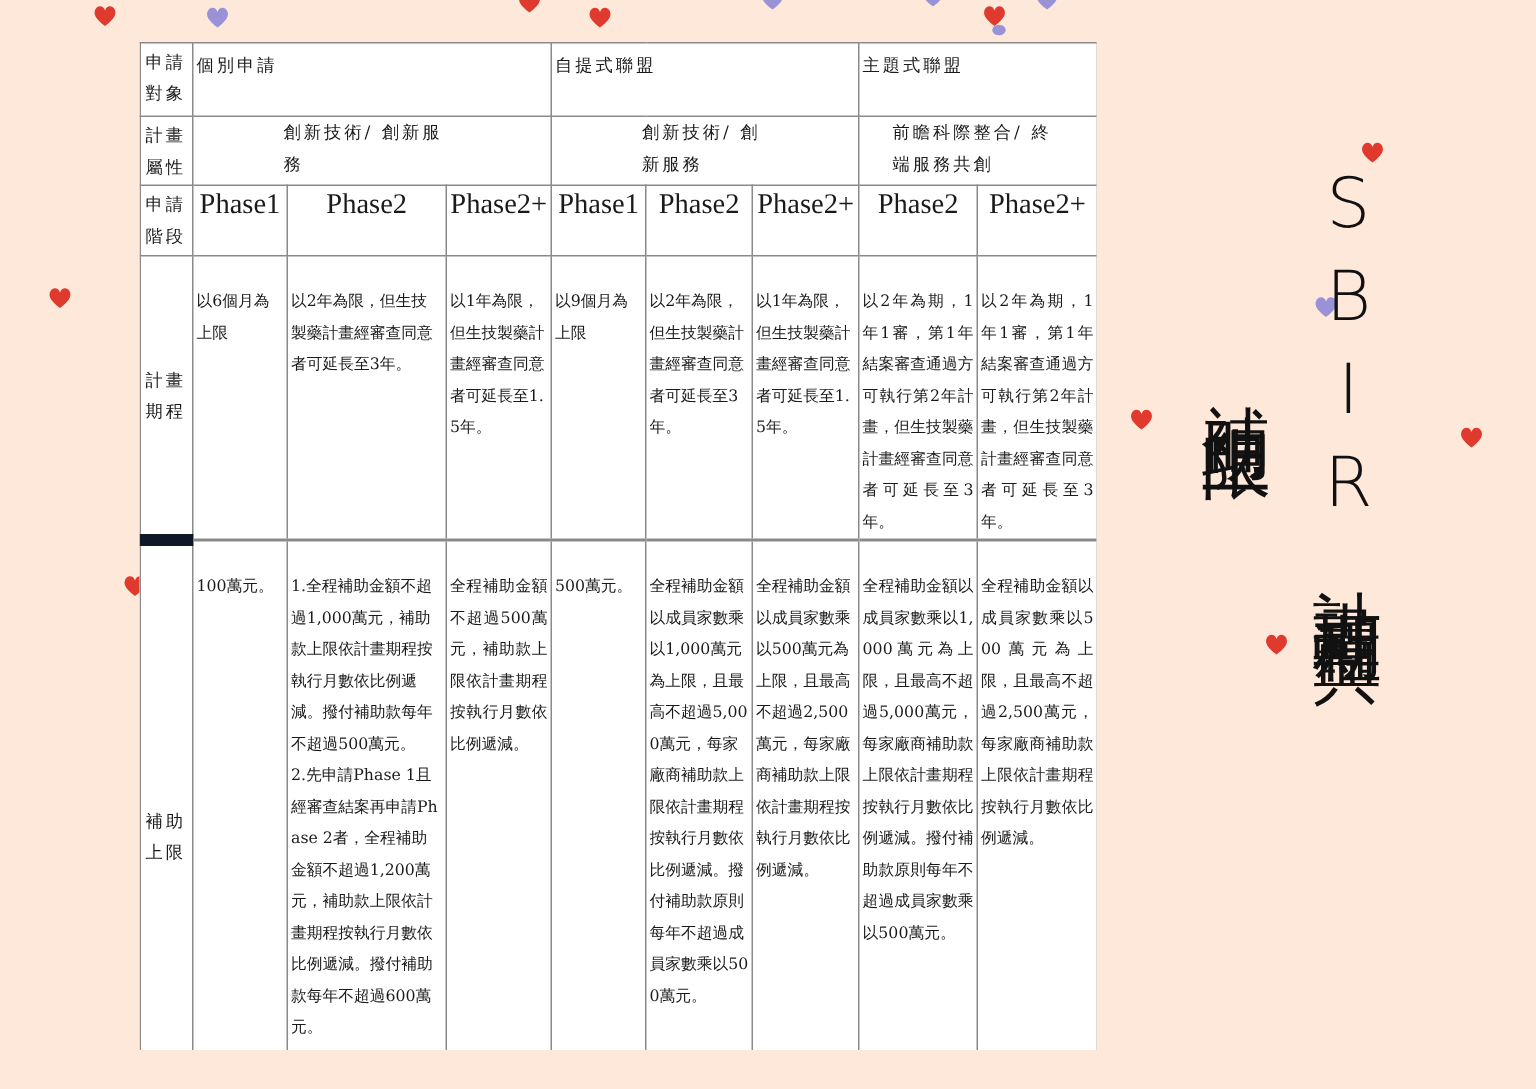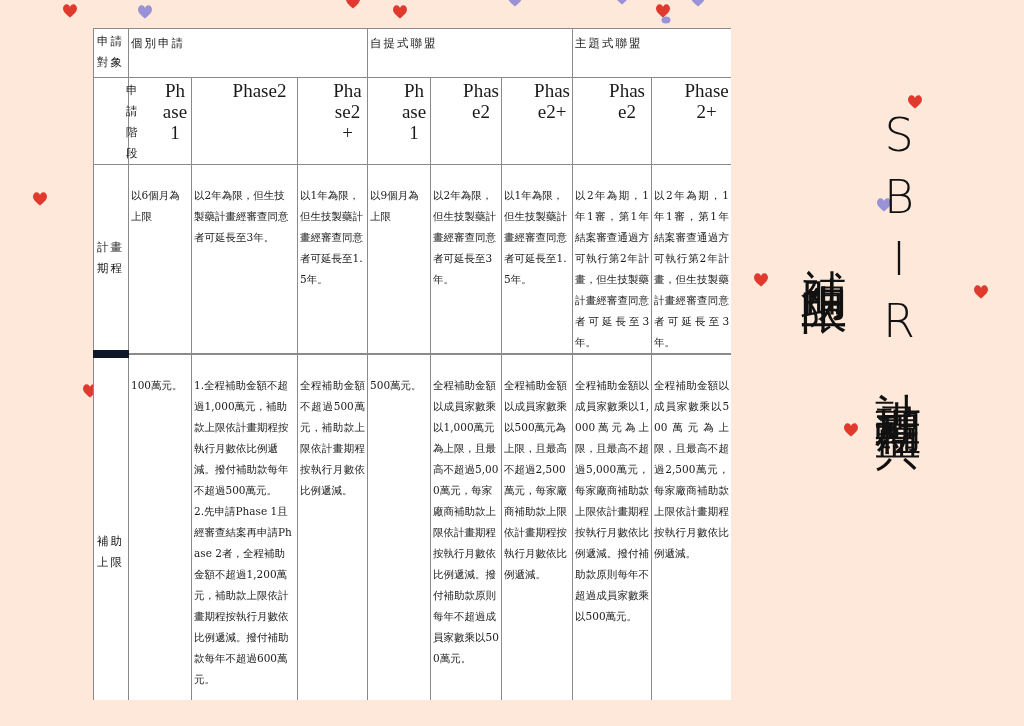--- a/index.html
+++ b/index.html
@@ -24,21 +24,21 @@
   td.rowlabel {
     vertical-align: middle; font-size: 11.5px; letter-spacing: 2px;
     line-height: 21px; padding: 0 1px 0 3px;
   }
   td.rowlabel.top { vertical-align: top; padding-top: 2px; margin-left: 29px; }
   td.phase { text-align: center; font-family: "Liberation Serif", serif; font-size: 19px; padding-top: 2px; letter-spacing: 0; }
   td.body { padding-top: 20px; }
   td.justify { text-align: justify; text-align-last: left; }
   tr.r1 td { height: 44px; }
   tr.r2 td { height: 43px; }
-  tr.r3 td { height: 44px; padding-left: 32px; }
+  tr.r3 td { height: 44px; }
   tr.r4 td { height: 166px; }
   tr.r4 td.rowlabel { border-bottom: 8px solid #0f172a; }
   tr.r4 td { border-bottom: 2px solid #8a8a8a; }
   tr.r5 td { height: 370px; }
 
   .title-col {
     position: absolute; writing-mode: vertical-rl; text-orientation: upright;
     font-family: "DejaVu Sans", sans-serif; color: #111; font-weight: 300;
   }
   .title-main { left: 868px; top: 108px; font-size: 46px; letter-spacing: 8px; }
@@ -147,20 +147,26 @@
         <col style="width:79px">
         <col style="width:80px">
   </colgroup>
   <tbody>
         <tr class="r1">
     <td class="rowlabel top">申請對象</td>
     <td class="hdr" colspan="3">個別申請</td>
     <td class="hdr" colspan="3">自提式聯盟</td>
     <td class="hdr" colspan="2">主題式聯盟</td>
   </tr>
+  <tr class="r2">
+    <td class="rowlabel top">計畫屬性</td>
+    <td class="hdr" colspan="3" style="padding:0 60px;">創新技術/ 創新服務</td>
+    <td class="hdr" colspan="3" style="padding:0 60px;">創新技術/ 創新服務</td>
+    <td class="hdr" colspan="2" style="padding:0 22px;">前瞻科際整合/ 終端服務共創</td>
+  </tr>
   <tr class="r3">
     <td class="rowlabel top">申請階段</td>
     <td class="phase">Phase1</td>
     <td class="phase">Phase2</td>
     <td class="phase">Phase2+</td>
     <td class="phase">Phase1</td>
     <td class="phase">Phase2</td>
     <td class="phase">Phase2+</td>
     <td class="phase">Phase2</td>
     <td class="phase">Phase2+</td>

